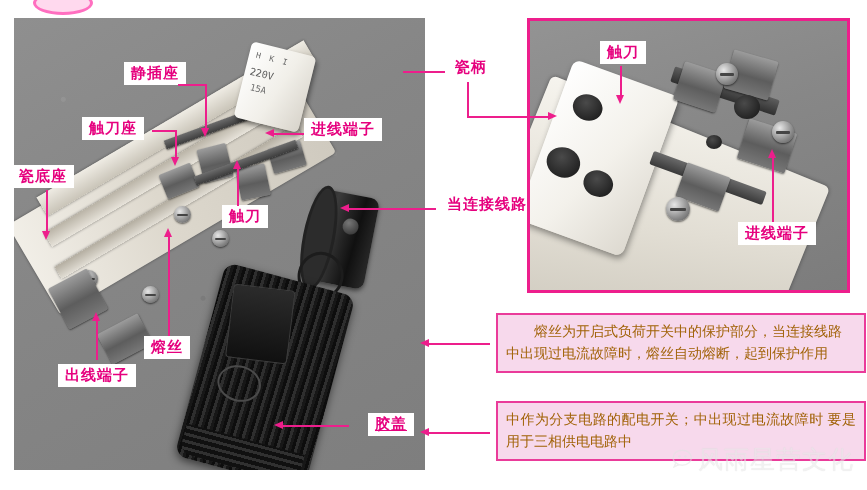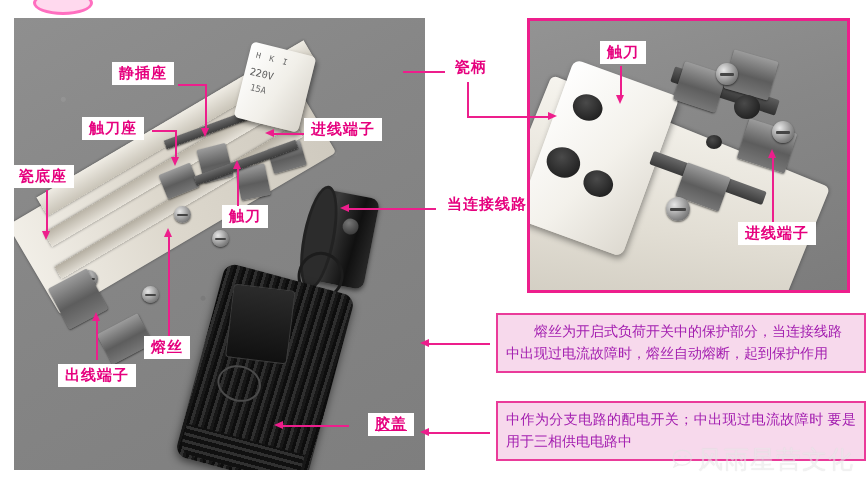--- a/index.html
+++ b/index.html
@@ -128,21 +128,21 @@
       border-right:9px solid #ed1e8c;}
   .ar-right{border-top:4.5px solid transparent;border-bottom:4.5px solid transparent;
       border-left:9px solid #ed1e8c;}
   .ar-down{border-left:4.5px solid transparent;border-right:4.5px solid transparent;
       border-top:9px solid #ed1e8c;}
   .ar-up{border-left:4.5px solid transparent;border-right:4.5px solid transparent;
       border-bottom:9px solid #ed1e8c;}
 
   
   .note{position:absolute;background:#f7d9ec;border:2px solid #ea3b9a;
-      color:#a21caf;font-size:14px;line-height:1.55;padding:6px 8px 7px 8px;
+      color:#a16207;font-size:14px;line-height:1.55;padding:6px 8px 7px 8px;
       text-align:justify;font-family:"Liberation Serif","DejaVu Serif",serif;}
   .note .indent{text-indent:2em;display:block;}
 
   
   #watermark{position:absolute;left:672px;top:443px;display:flex;align-items:center;
       opacity:.55;pointer-events:none;}
   #wm-text{font-size:25px;color:#e7e7e7;letter-spacing:1px;
       font-family:"DejaVu Sans",sans-serif;
       text-shadow:0 0 1px #cfcfcf;}
   #wm-icon{width:26px;height:22px;}
@@ -208,21 +208,21 @@
   <div class="metal" style="left:198px;top:34px;width:46px;height:40px;transform:rotate(16deg);"></div>
   <div class="metal" style="left:212px;top:104px;width:50px;height:42px;transform:rotate(18deg);"></div>
   <div class="metal" style="left:150px;top:148px;width:46px;height:36px;transform:rotate(20deg);"></div>
   <div class="screw" style="left:186px;top:42px;width:22px;height:22px;"></div>
   <div class="screw" style="left:242px;top:100px;width:22px;height:22px;"></div>
   <div class="screw" style="left:136px;top:176px;width:24px;height:24px;"></div>
   <div class="hole" style="left:176px;top:114px;width:16px;height:14px;"></div>
   <div class="hole" style="left:204px;top:74px;width:26px;height:24px;"></div>
 </div>
 
-<div class="label" style="left:112px;top:62px;">静插座</div>
+<div class="label" style="left:124px;top:62px;">静插座</div>
 <div class="ln lnh" style="left:178px;top:84px;width:28px;"></div>
 <div class="ln lnv" style="left:205px;top:84px;height:45px;"></div>
 <div class="arrow ar-down" style="left:201px;top:128px;"></div>
 
 <div class="label" style="left:82px;top:117px;">触刀座</div>
 <div class="ln lnh" style="left:152px;top:130px;width:24px;"></div>
 <div class="ln lnv" style="left:175px;top:130px;height:28px;"></div>
 <div class="arrow ar-down" style="left:171px;top:157px;"></div>
 
 <div class="label" style="left:12px;top:165px;">瓷底座</div>

